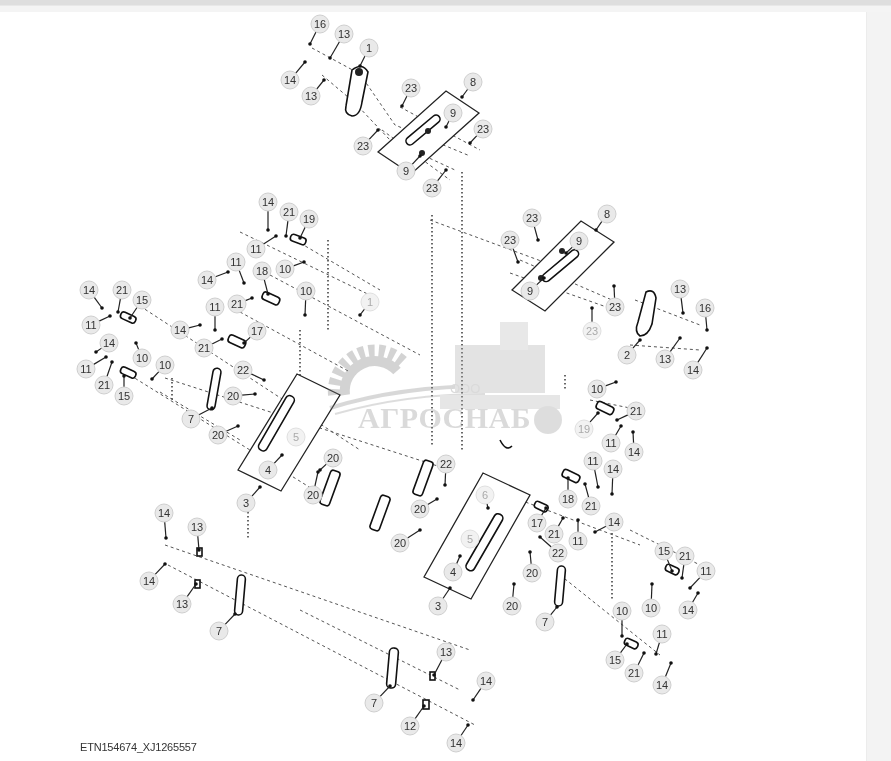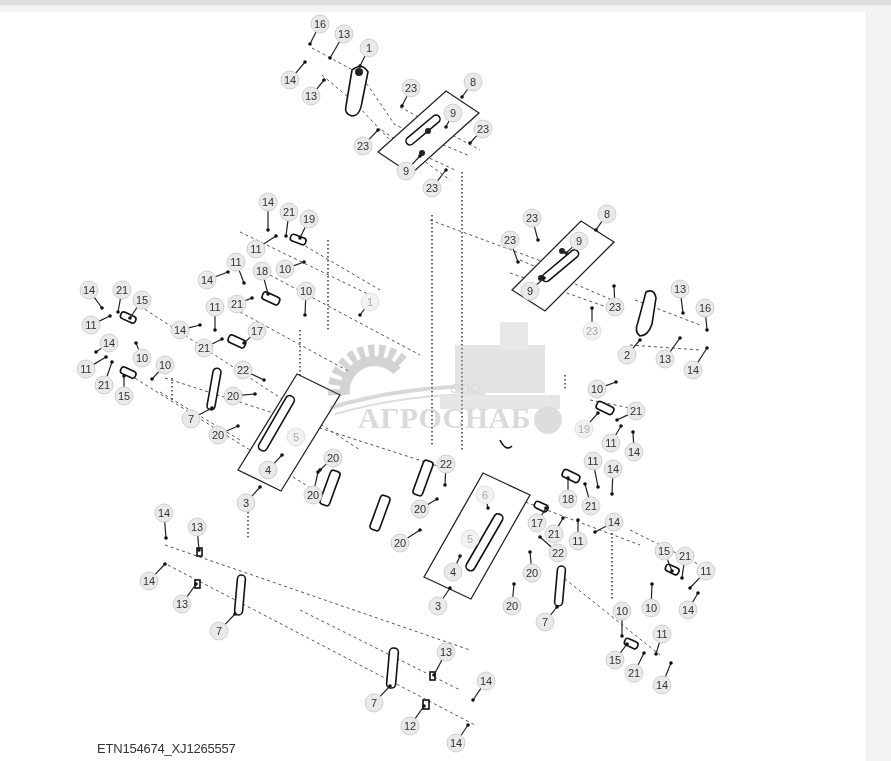--- a/index.html
+++ b/index.html
@@ -35,22 +35,22 @@
   .plate { fill:#fff; stroke:#222; stroke-width:1.3; }
   .part { fill:#fff; stroke:#111; stroke-width:1.6; }
   .dark { fill:#222; }
   .watermark { opacity:0.32; }
   .wm-text {
     font-family:"Liberation Serif", serif; font-size:30px; fill:#8d8d8d;
     font-weight:bold; letter-spacing:0.5px;
   }
   .wm-ooo { font-family:"Liberation Sans", sans-serif; font-size:13px; fill:#8d8d8d; }
   .caption {
-    position:absolute; left:97px; top:741px;
-    font-family:"Liberation Sans", sans-serif; font-size:13px; color:#333;
+    position:absolute; left:80px; top:741px;
+    font-family:"Liberation Sans", sans-serif; font-size:11px; color:#333;
     letter-spacing:-0.2px;
   }
 </style>
 </head>
 <body>
 
 <div class="topbar"></div>
 
 <div class="canvas">
   <svg id="diagram" width="866" height="749" viewBox="0 12 866 749">

